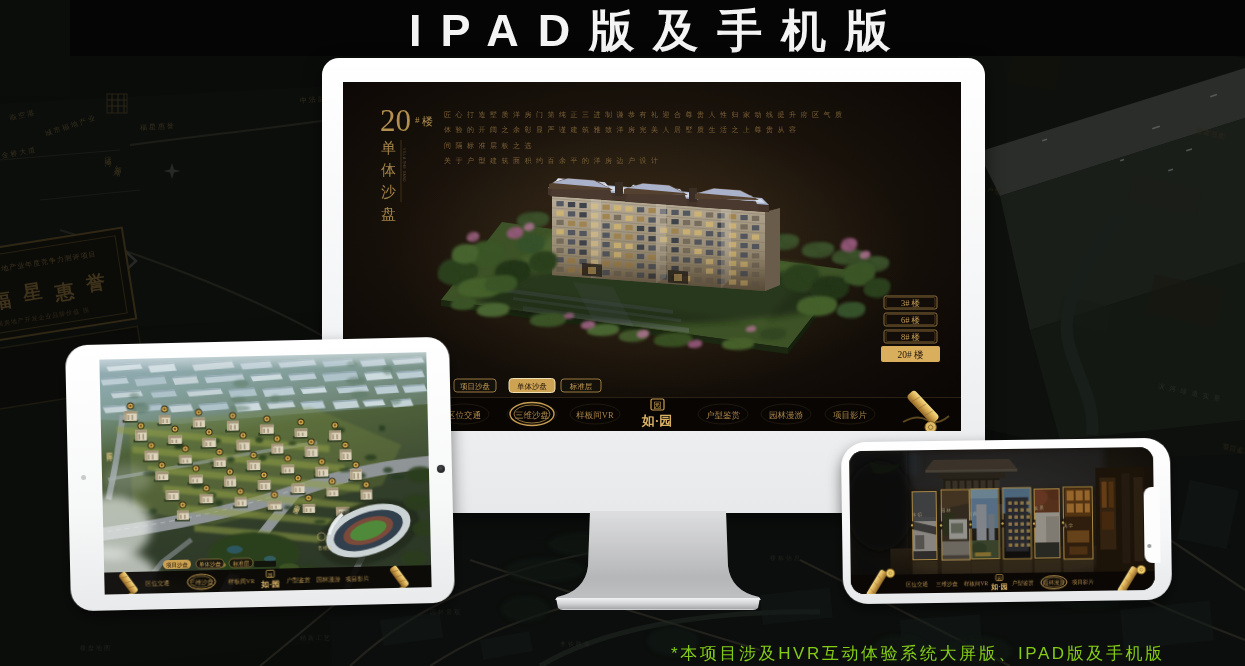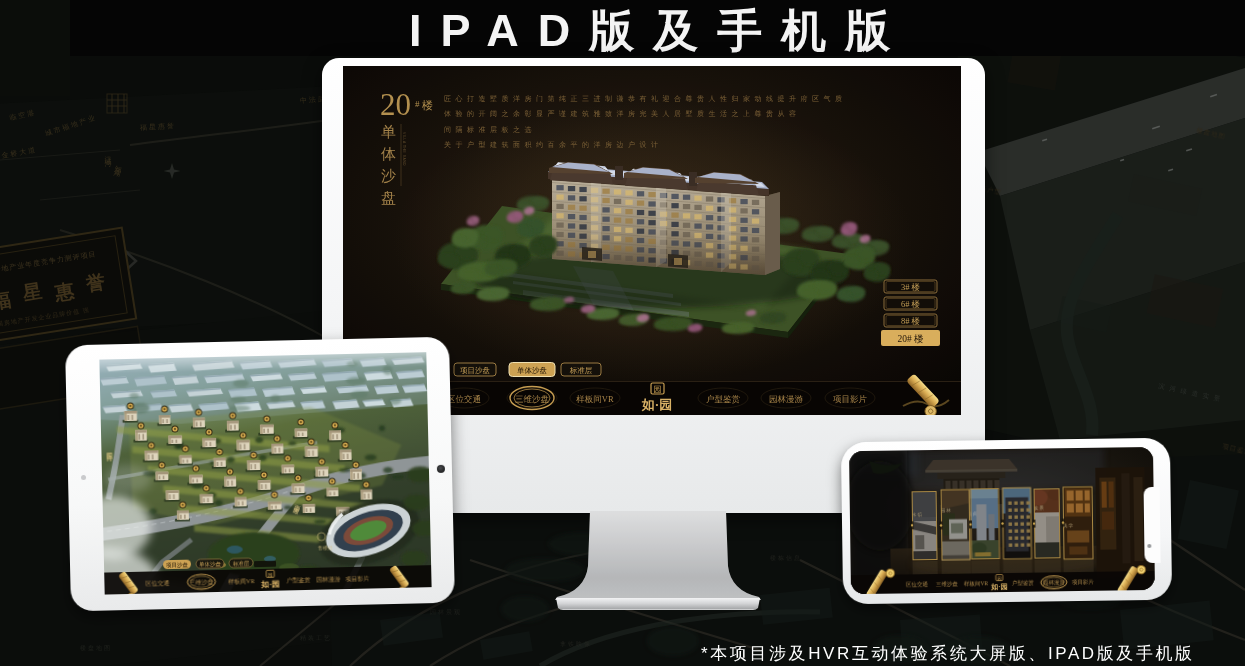--- a/index.html
+++ b/index.html
@@ -146,21 +146,21 @@
       <rect x="0" y="0" width="70" height="96" fill="#0b0d0a"></rect>
     </svg></div>
 
 <div class="abs" style="left:409px;top:1px;color:#f4f4f4;white-space:nowrap;
      font-size:45px;font-weight:bold;letter-spacing:19px;">IPAD版及手机版</div>
 
 <div class="abs" style="left:322px;top:58px;width:663px;height:455px;
      background:linear-gradient(180deg,#ffffff 0%,#f4f5f6 55%,#e7e9ea 100%);
      border-radius:17px; box-shadow:0 6px 18px rgba(0,0,0,0.55);">
 
-  <div class="abs" style="left:21px;top:8px;width:618px;height:349px;background:#0a0705;
+  <div class="abs" style="left:21px;top:24px;width:618px;height:349px;background:#0a0705;
        box-shadow:inset 0 0 0 1px #1c1c1c;"><svg width="618" height="349" viewBox="0 0 618 349">
         <defs>
           <linearGradient id="goldbar" x1="0" y1="0" x2="0" y2="1">
 <stop offset="0" stop-color="#f6dd8a"></stop>
             <stop offset="0.45" stop-color="#d9ac53"></stop>
             <stop offset="1" stop-color="#8f6526"></stop>
 </linearGradient>
           <radialGradient id="scrbg" cx="0.48" cy="0.42" r="0.78">
 <stop offset="0" stop-color="#342717"></stop>
             <stop offset="0.5" stop-color="#1a130c"></stop>
@@ -1462,13 +1462,13 @@
           <circle cx="16.0" cy="6.0" r="1.6" fill="none" stroke="#9a7228" stroke-width="0.7"></circle>
         </g>
       </svg></div>
 
   <div class="abs" style="left:302px;top:49px;width:16px;height:76px;background:#fdfdfd;
        border-radius:8px 0 0 8px;"></div>
 
   <div class="abs" style="left:305px;top:106px;width:4px;height:4px;border-radius:50%;background:#97999b;"></div>
 </div>
 
-<div class="abs" style="left:701px;top:642px;color:#ffffff;font-size:17px;letter-spacing:2.6px;white-space:nowrap;">*本项目涉及HVR互动体验系统大屏版、IPAD版及手机版</div>
+<div class="abs" style="left:671px;top:642px;color:#84cc16;font-size:17px;letter-spacing:2.6px;white-space:nowrap;">*本项目涉及HVR互动体验系统大屏版、IPAD版及手机版</div>
 
 </body></html>

